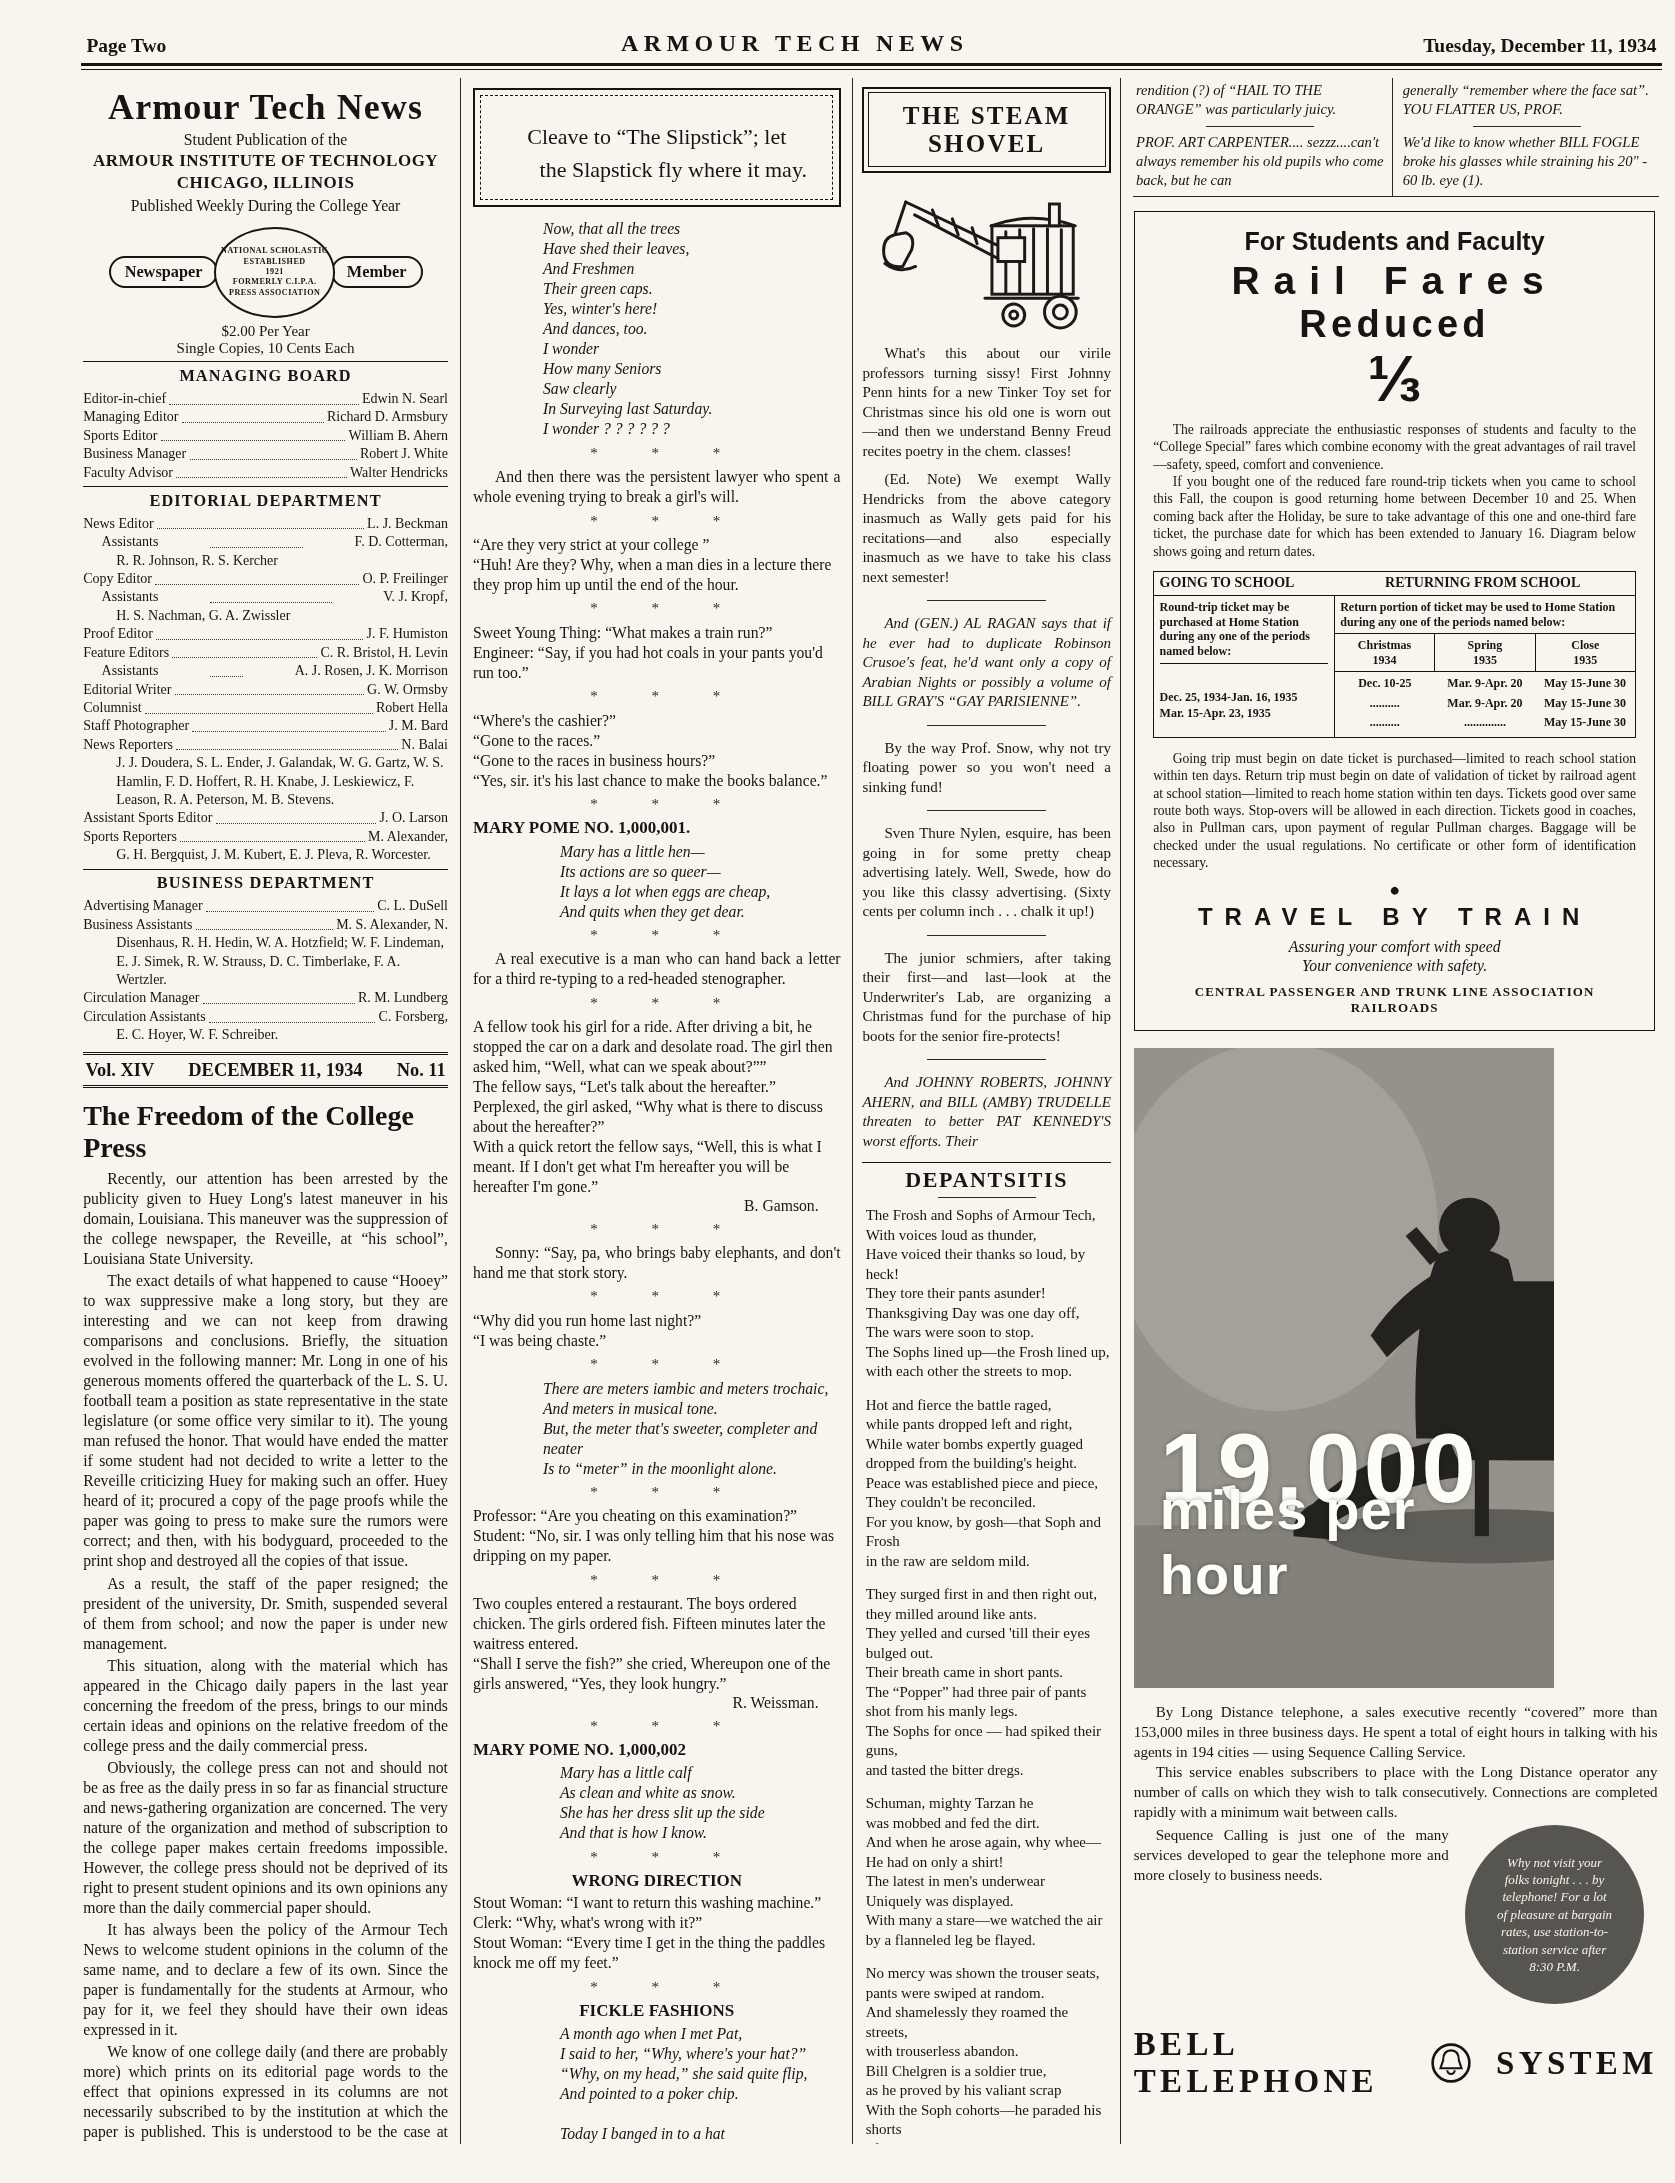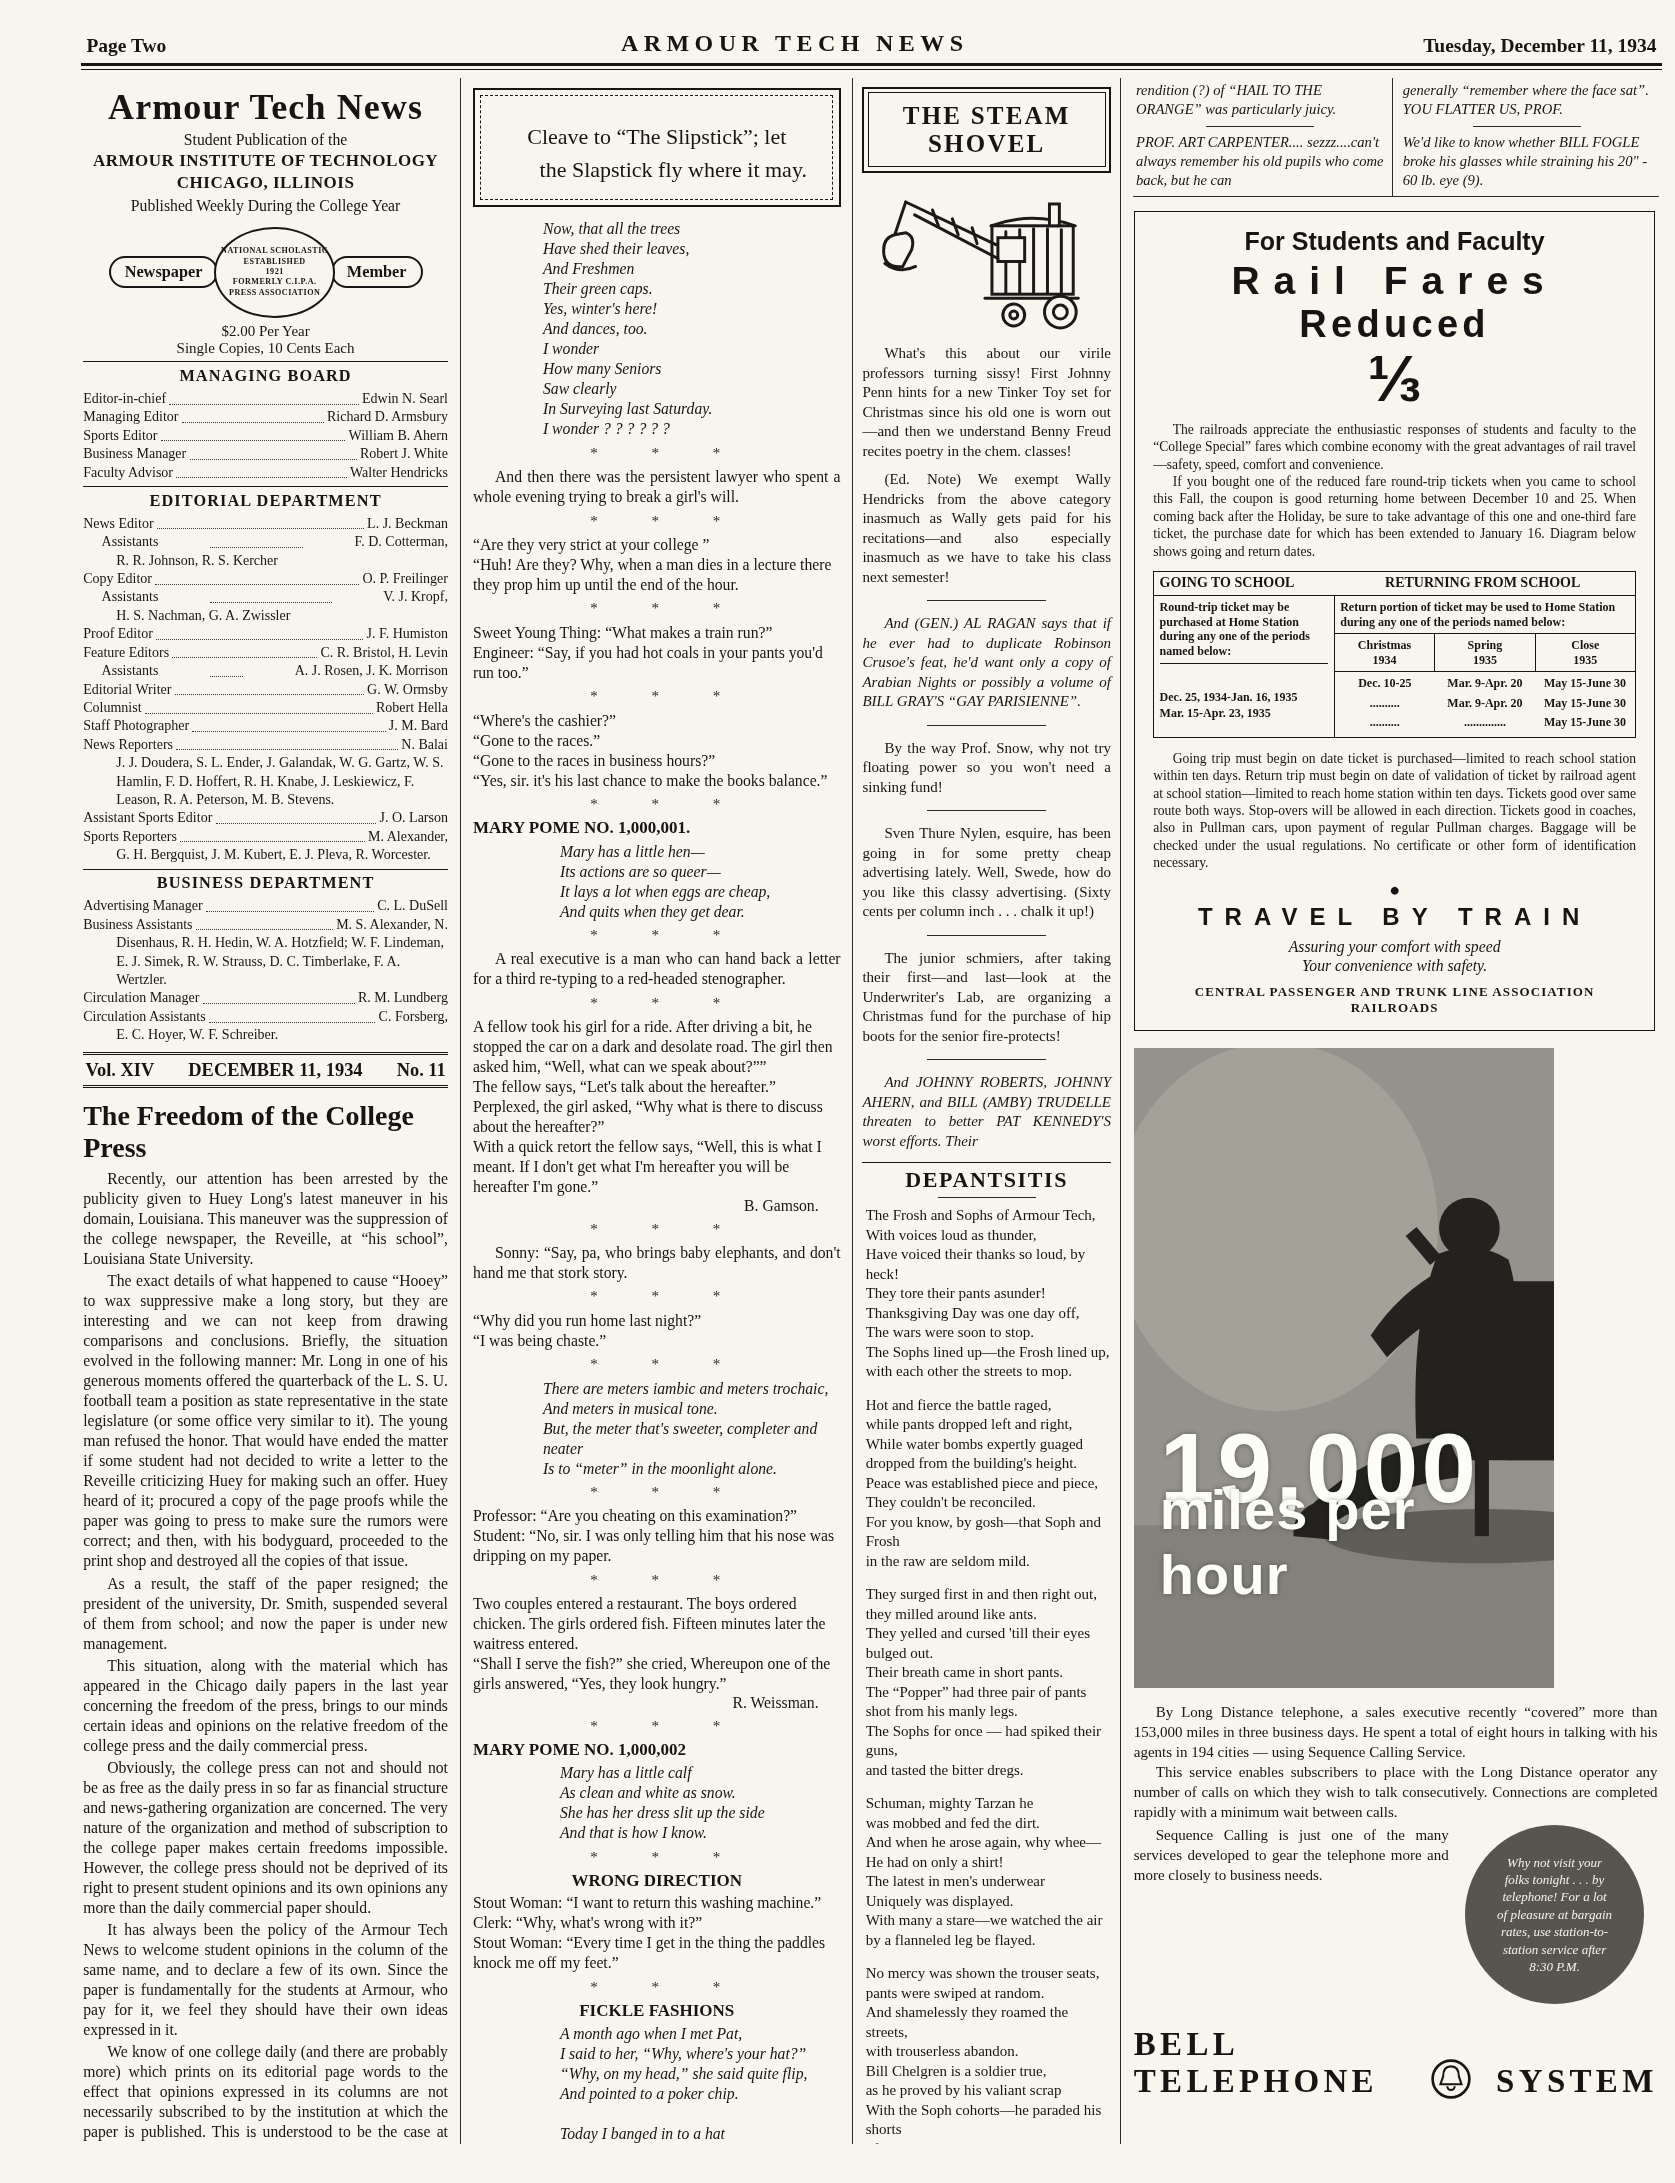--- a/index.html
+++ b/index.html
@@ -109,21 +109,21 @@
          font-weight:bold;font-size:98px;letter-spacing:3.3px;text-shadow:0 0 5.4px rgba(0,0,0,.35);}
   .ph-t2{position:absolute;left:26px;bottom:81px;color:#fdfdf8;font-family:"Liberation Sans",sans-serif;
          font-weight:bold;font-size:56px;letter-spacing:1.1px;text-shadow:0 0 5.4px rgba(0,0,0,.35);}
   .bell p{font-size:15px;line-height:20px;text-align:justify;text-indent:22px;margin:0;}
   .bell .bp1{margin-top:14px;}
   .bellrow{display:flex;margin-top:3.3px;}
   .bellrow .bl{width:315px;}
   .bellbadge{width:179px;height:179px;border-radius:50%;background:#57554f;color:#f5f3ea;margin-left:16.3px;
              display:flex;align-items:center;justify-content:center;text-align:center;
              font-style:italic;font-size:13px;line-height:17.4px;white-space:pre-line;flex-shrink:0;}
-  .brand{display:flex;align-items:flex-end;gap:24px;margin-top:22px;}
+  .brand{display:flex;align-items:center;gap:24px;margin-top:22px;}
   .brand .bt{font-size:33px;font-weight:bold;letter-spacing:4.3px;}
   .blogo{width:42px;height:42px;flex-shrink:0;}
 </style>
 </head>
 <body>
 
 <div class="page">
 <div class="inner">
 
   <div class="hdr">
@@ -491,21 +491,21 @@
 
       <div class="strips">
         <div class="strip">
           <div>rendition (?) of “HAIL TO THE ORANGE” was particularly juicy.</div>
           <div class="hr"></div>
           <div>PROF. ART CARPENTER.... sezzz....can't always remember his old pupils who come back, but he can</div>
         </div>
         <div class="strip">
           <div>generally “remember where the face sat”. YOU FLATTER US, PROF.</div>
           <div class="hr"></div>
-          <div>We'd like to know whether BILL FOGLE broke his glasses while straining his 20" - 60 lb. eye (9).</div>
+          <div>We'd like to know whether BILL FOGLE broke his glasses while straining his 20" - 60 lb. eye (1).</div>
         </div>
       </div>
 
       <div class="rail">
         <div class="eb">For Students and Faculty</div>
         <div class="t1">Rail Fares</div>
         <div class="t2">Reduced</div>
         <div class="fr">⅓</div>
         <p>The railroads appreciate the enthusiastic responses of students and faculty to the “College Special” fares which combine economy with the great advantages of rail travel—safety, speed, comfort and convenience.</p>
         <p>If you bought one of the reduced fare round-trip tickets when you came to school this Fall, the coupon is good returning home between December 10 and 25. When coming back after the Holiday, be sure to take advantage of this one and one-third fare ticket, the purchase date for which has been extended to January 16. Diagram below shows going and return dates.</p>

